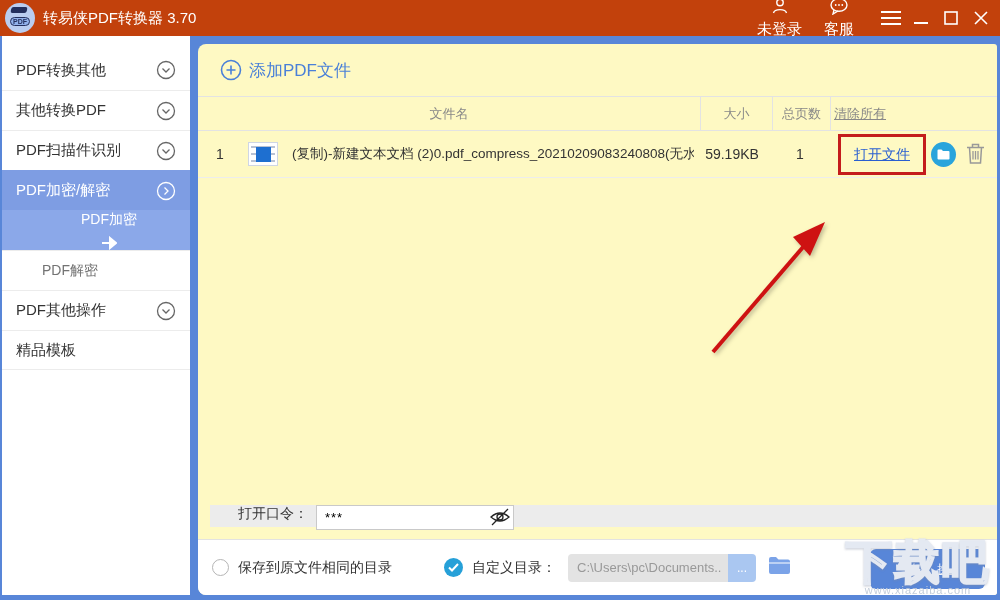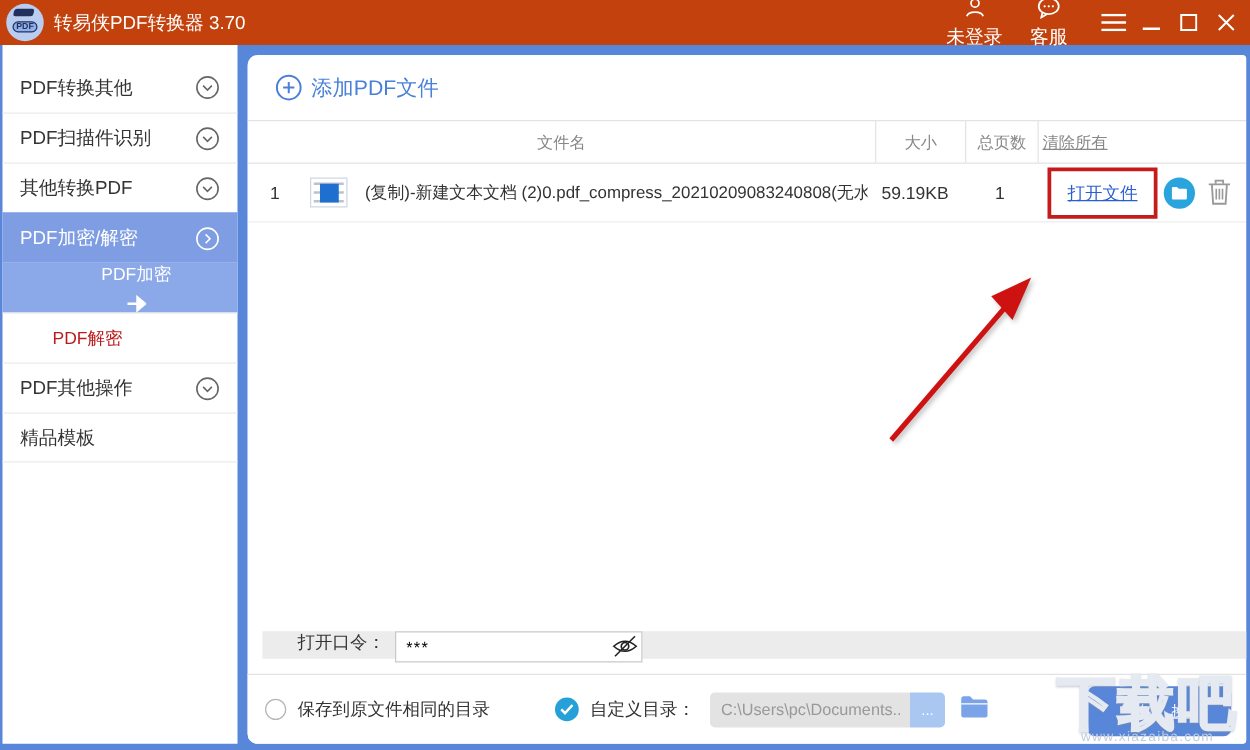--- a/index.html
+++ b/index.html
@@ -18,25 +18,25 @@
   .tb-right svg { display:block; }
 
   
   .sidebar { position:absolute; left:2px; top:36px; width:188px; height:559px; background:#fff; padding-top:14px; }
   .side-item { height:40px; display:flex; align-items:center; padding:0 14px; font-size:15px; color:#333; border-top:1px solid #ececec; cursor:pointer; position:relative; }
   .side-item:first-child { border-top:none; }
   .side-item .lbl { flex:1; }
   .side-item.sel-main { background:#7e9de3; color:#fff; border-top-color:#7e9de3; }
   .side-item.sel-sub { background:#8ba8e9; color:#fff; border-top-color:#8ba8e9;flex-direction:column; }
   .side-item.sub { padding-left:40px; font-size:14px; }
-  .side-item.sub-normal { color:#b91c1c; }
+  .side-item.sub-normal { color:#737373; }
   .chev { width:20px; height:20px; }
 
   
-  .content { position:absolute; left:198px; top:44px; width:799px; height:551px; background:#ffffff; border-radius:8px 3px 3px 8px; overflow:hidden; }
+  .content { position:absolute; left:198px; top:44px; width:799px; height:551px; background:#fef9c3; border-radius:8px 3px 3px 8px; overflow:hidden; }
 
   .add-row { height:52px; display:flex; align-items:center; padding-left:22px; }
   .add-btn { display:flex; align-items:center; gap:7px; color:#4a80d8; font-size:17px; cursor:pointer; }
 
   .thead { height:35px; display:flex; border-top:1px solid #e3e3e3; border-bottom:1px solid #e3e3e3; font-size:13px; color:#888; align-items:stretch; }
   .th { display:flex; align-items:center; justify-content:center;text-align:right; }
   .th-file { width:502px; }
   .th-size { width:72px; border-left:1px solid #e3e3e3; }
   .th-pages { width:58px; border-left:1px solid #e3e3e3; }
   .th-status { width:108px; border-left:1px solid #e3e3e3; }
@@ -132,28 +132,28 @@
 
 <div class="sidebar">
   <div class="side-item">
     <span class="lbl">PDF转换其他</span>
     <svg class="chev" viewBox="0 0 20 20">
       <circle cx="10" cy="10" r="8.5" fill="none" stroke="#666" stroke-width="1.3"></circle>
       <path d="M6.5 8.5 L10 12 L13.5 8.5" fill="none" stroke="#666" stroke-width="1.3"></path>
     </svg>
   </div>
   <div class="side-item">
+    <span class="lbl">其他转换PDF</span>
+    <svg class="chev" viewBox="0 0 20 20">
+      <circle cx="10" cy="10" r="8.5" fill="none" stroke="#666" stroke-width="1.3"></circle>
+      <path d="M6.5 8.5 L10 12 L13.5 8.5" fill="none" stroke="#666" stroke-width="1.3"></path>
+    </svg>
+  </div>
+  <div class="side-item">
     <span class="lbl">PDF扫描件识别</span>
-    <svg class="chev" viewBox="0 0 20 20">
-      <circle cx="10" cy="10" r="8.5" fill="none" stroke="#666" stroke-width="1.3"></circle>
-      <path d="M6.5 8.5 L10 12 L13.5 8.5" fill="none" stroke="#666" stroke-width="1.3"></path>
-    </svg>
-  </div>
-  <div class="side-item">
-    <span class="lbl">其他转换PDF</span>
     <svg class="chev" viewBox="0 0 20 20">
       <circle cx="10" cy="10" r="8.5" fill="none" stroke="#666" stroke-width="1.3"></circle>
       <path d="M6.5 8.5 L10 12 L13.5 8.5" fill="none" stroke="#666" stroke-width="1.3"></path>
     </svg>
   </div>
   <div class="side-item sel-main">
     <span class="lbl">PDF加密/解密</span>
     <svg class="chev" viewBox="0 0 20 20">
       <circle cx="10" cy="10" r="8.5" fill="none" stroke="#fff" stroke-width="1.3"></circle>
       <path d="M8.5 6.5 L12 10 L8.5 13.5" fill="none" stroke="#fff" stroke-width="1.3"></path>

